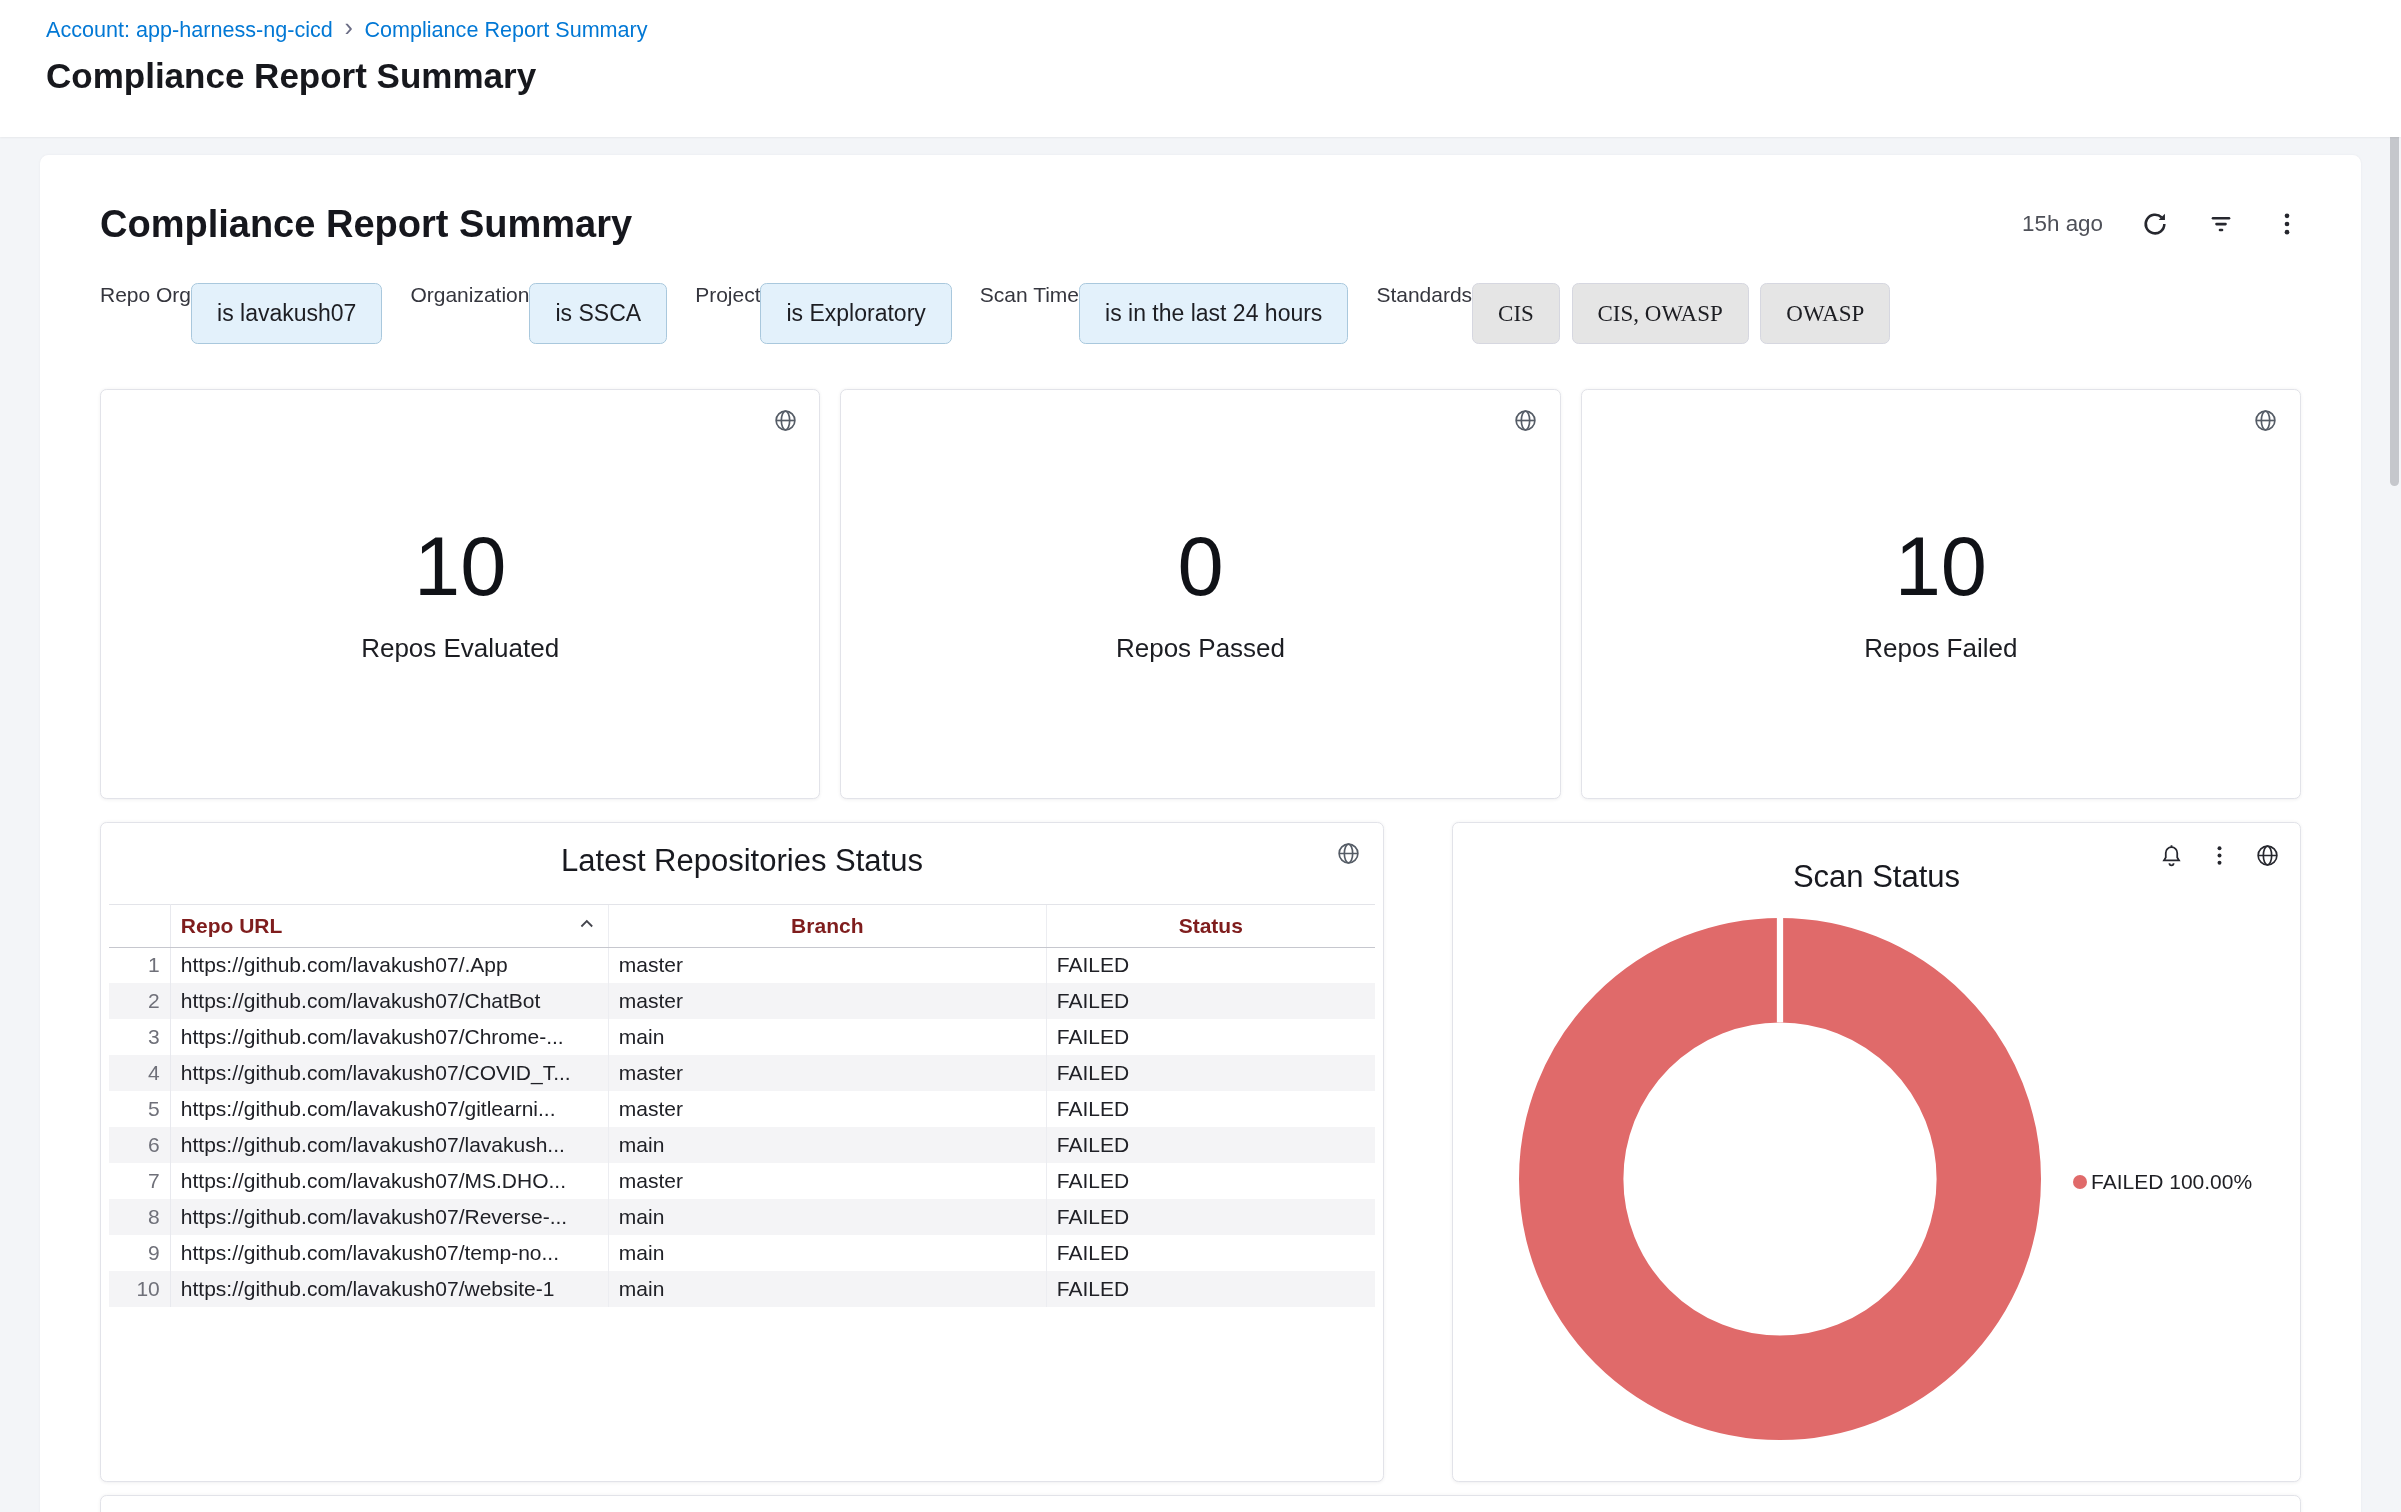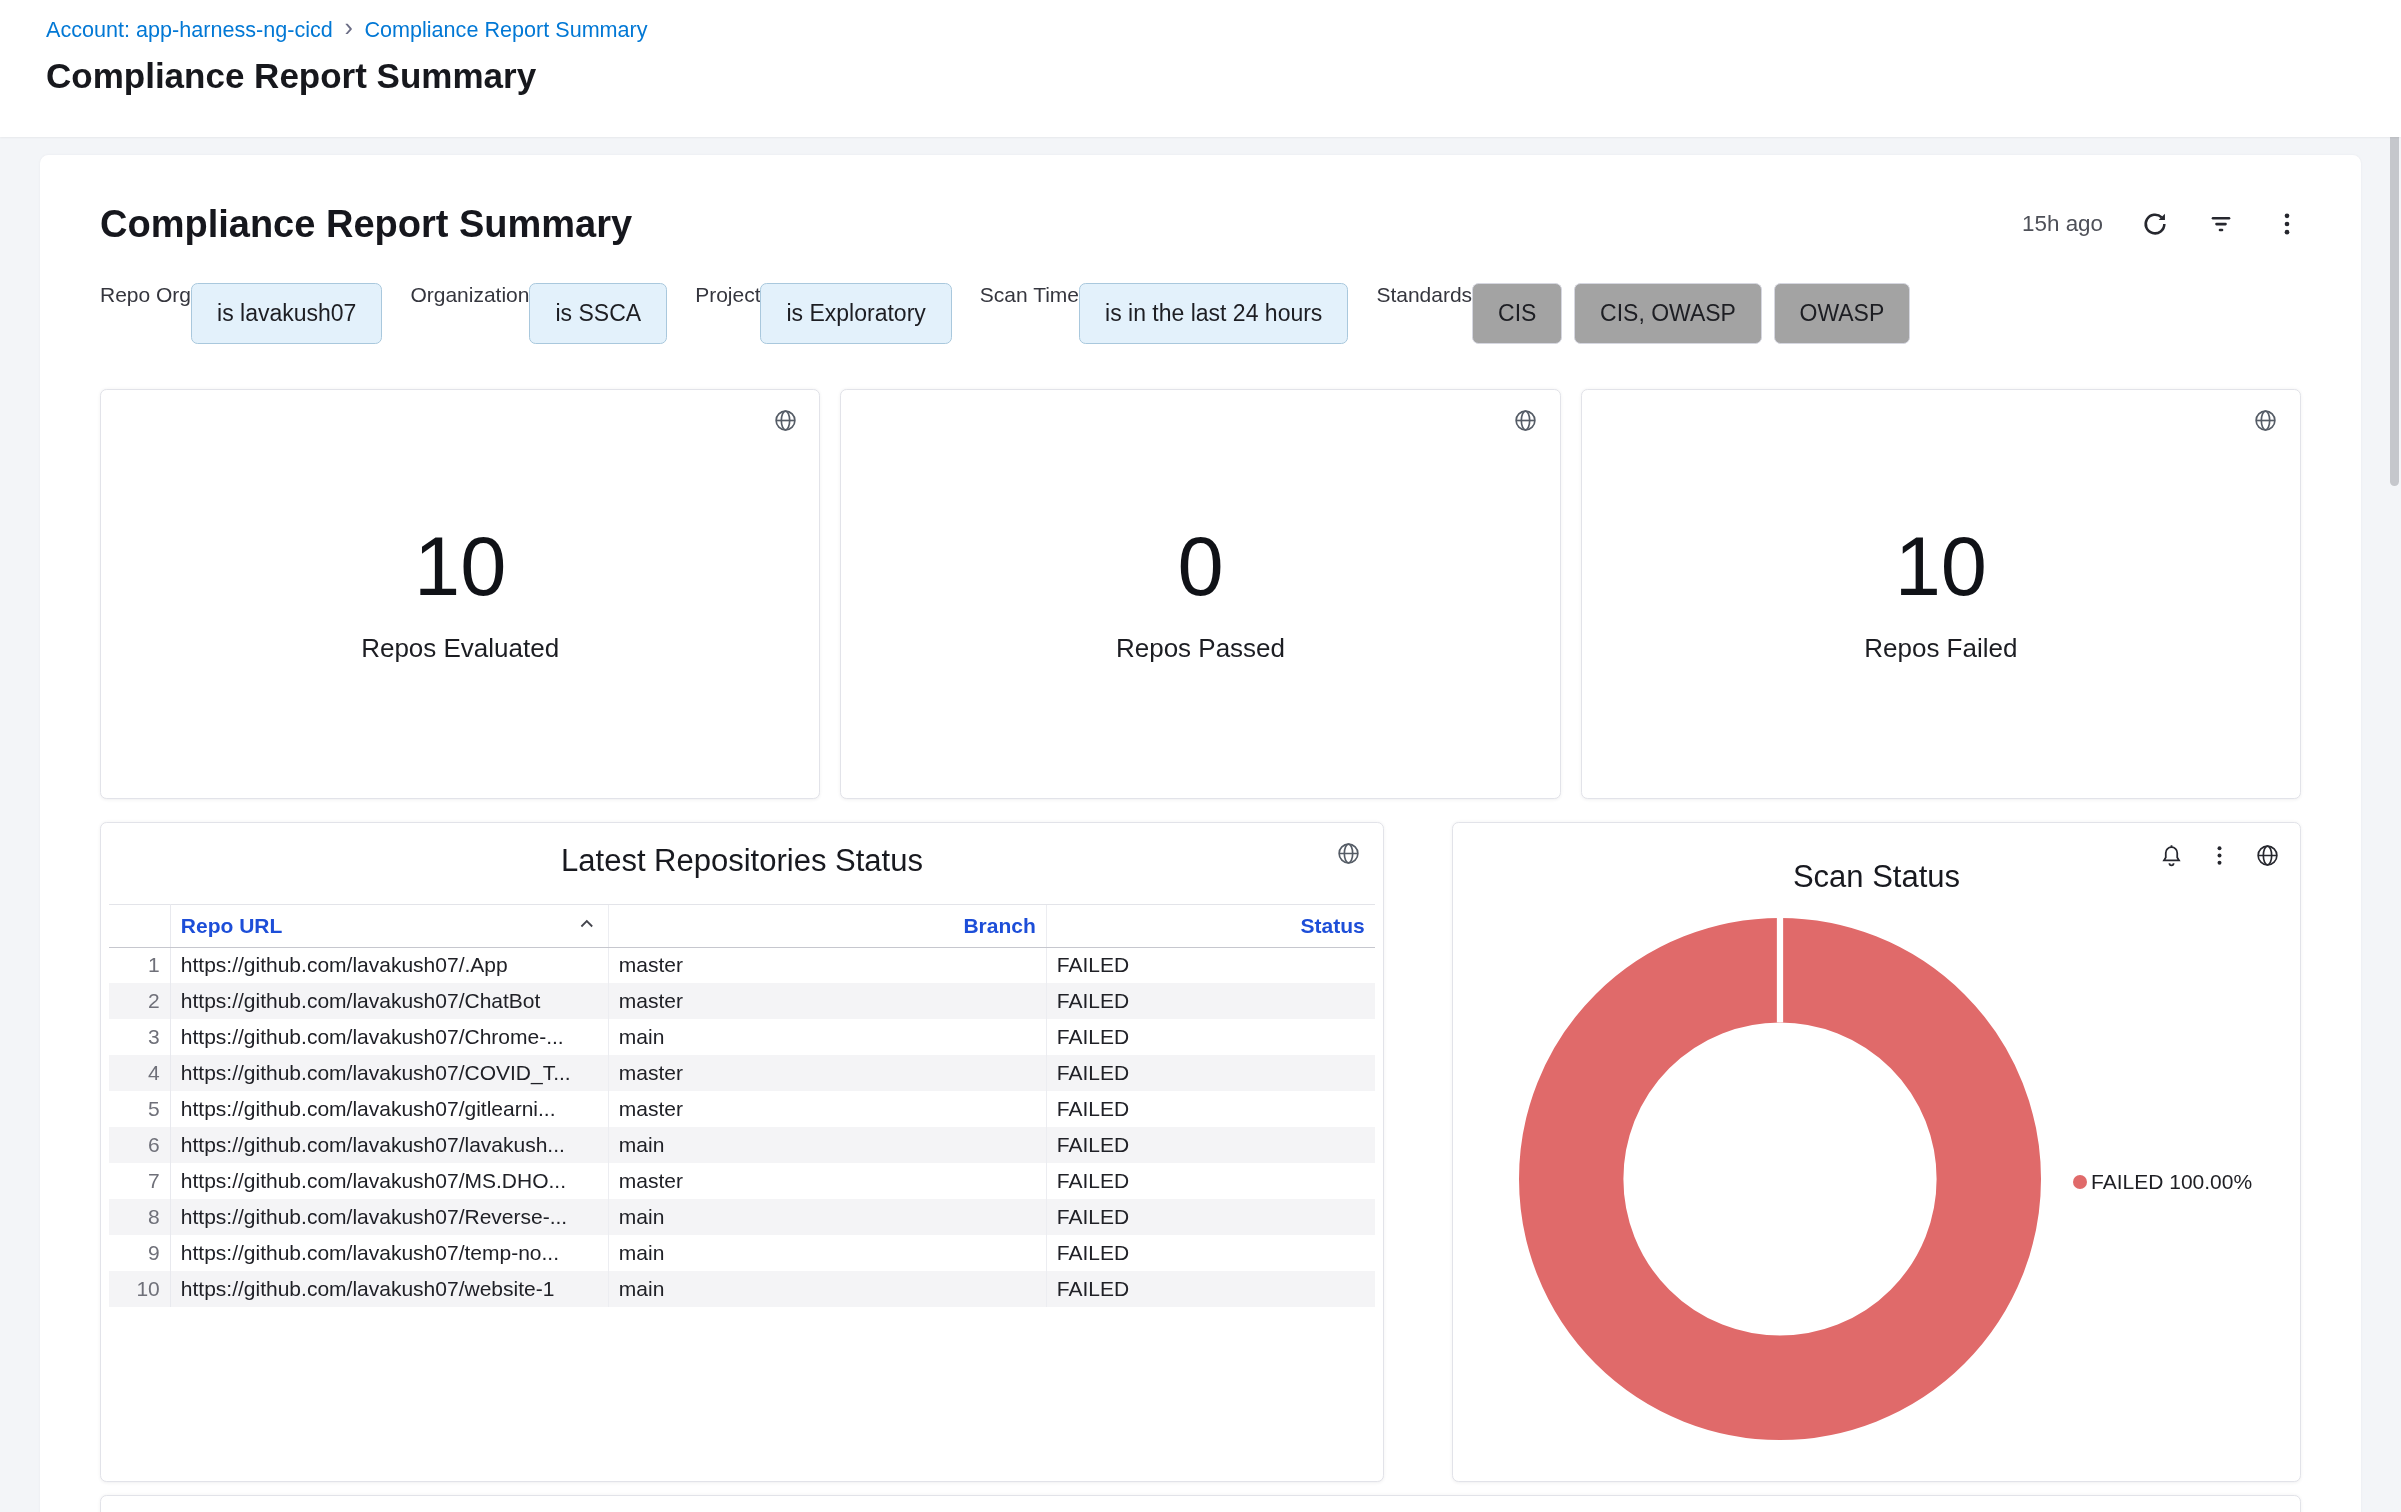--- a/index.html
+++ b/index.html
@@ -53,21 +53,21 @@
     padding: 0 25px;
     border-radius: 6.6px;
     font-size: 23px;
     font-family: "Liberation Sans", sans-serif;
     color: #1d1e23;
     display: flex; align-items: center;
     cursor: pointer;
     white-space: nowrap;
   }
   .chip.active { background: #e3f1fb; border: 0.8px solid #a9c8dd; }
-  .chip.plain  { background: #a3a3a3; border: 0.8px solid #d6d7e0; }
+  .chip.plain  { background: #e5e5e5; border: 0.8px solid #d6d7e0; font-family: Liberation Serif, serif; }
 
   
   .stats-row { display: flex; gap: 20px; margin-top: 45px; }
   .card {
     background: #fff;
     border: 0.8px solid #e2e3e9;
     border-radius: 6.6px;
     box-shadow: 0 0.8px 3.3px rgba(40,41,61,0.07);
     position: relative;
   }
@@ -82,21 +82,21 @@
 
   
   .bottom-row { display: flex; gap: 20px; margin-top: 23px; height: 660px; }
   .table-card { flex: 0 0 1284px; padding-top: 20px; overflow: hidden; }
   .chart-card { flex: 1; padding-top: 36px; overflow: hidden; margin-left: 48px; }
   .card-title { text-align: center; font-size: 31px; font-weight: 500; color: #18191f; }
 
   
   .repo-table { border-collapse: collapse; width: calc(100% - 16.6px); margin: 25px 8.3px 0 8.3px; font-size: 21px; table-layout: fixed; }
   .repo-table th {
-    text-align: right; font-weight: 700; color: #1d4ed8;
+    text-align: center; font-weight: 700; color: #7f1d1d;
     border-top: 0.8px solid #e3e4e9;
     border-bottom: 1.7px solid #c6c7ce;
     padding: 7.5px 10px;
   }
   .repo-table td { padding: 5px 10px; color: #202127; height: 36px; white-space: nowrap; overflow: hidden; }
   .repo-table .col-num { width: 61px; }
   .repo-table .col-repo { width: 438px; }
   .repo-table .col-branch { width: 438px; }
   .repo-table td.num { color: #6f7079; text-align: right; border-right: 0.8px solid #e8e9ee; }
   .repo-table th.num-h { border-right: 0.8px solid #e8e9ee; }

